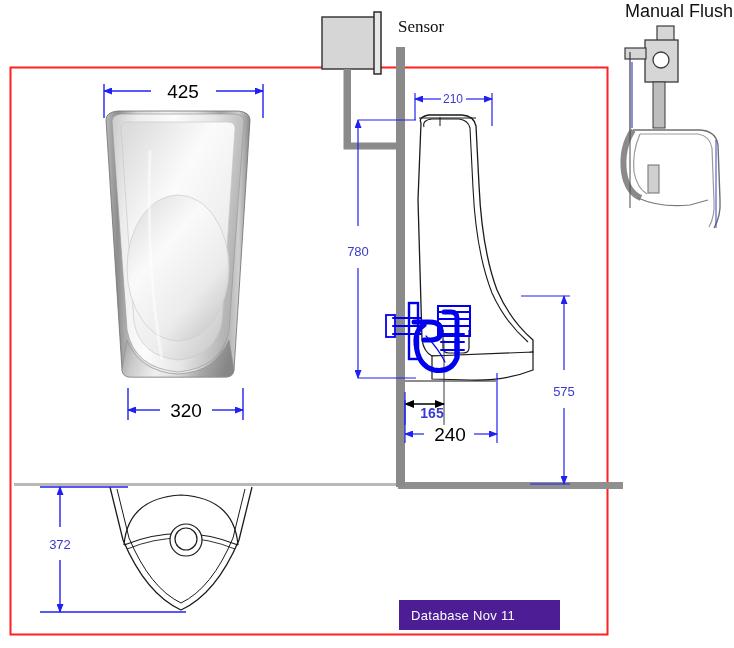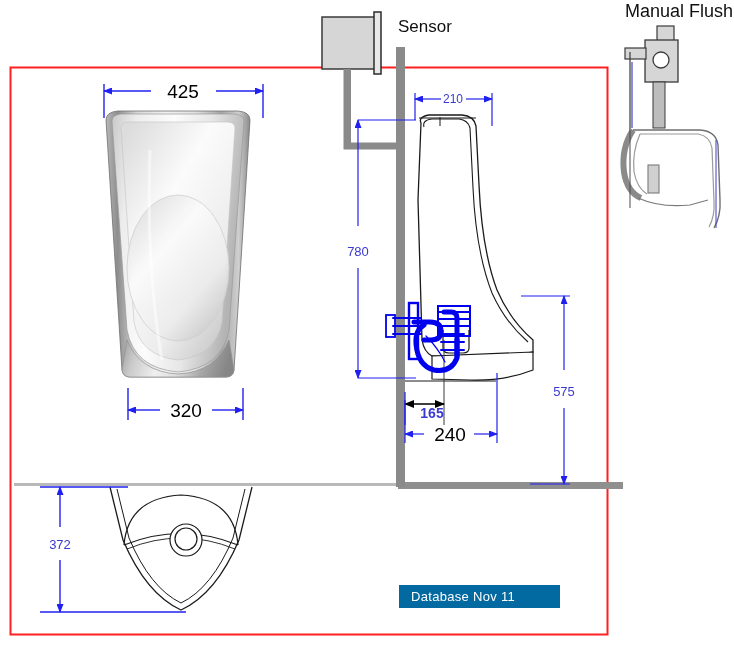--- a/index.html
+++ b/index.html
@@ -23,34 +23,35 @@
   .label {
     position: absolute;
     white-space: nowrap;
     line-height: 1;
   }
   #label-sensor {
     left: 398px;
     top: 18px;
     font-size: 17px;
     color: #101010;
+    font-family: Liberation Serif, serif;
   }
   #label-manual-flush {
     left: 625px;
     top: 2px;
     font-size: 18px;
     color: #101010;
   }
   #badge-database {
     position: absolute;
     left: 399px;
-    top: 585px;
+    top: 600px;
     width: 161px;
-    height: 23px;
-    background: #0369a1;
+    height: 30px;
+    background: #4c1d95;
     color: #ffffff;
     font-size: 13px;
     display: flex;
     align-items: center;
     padding-left: 12px;
     box-sizing: border-box;
     letter-spacing: 0.3px;
   }
   svg { display: block; }
 </style>

